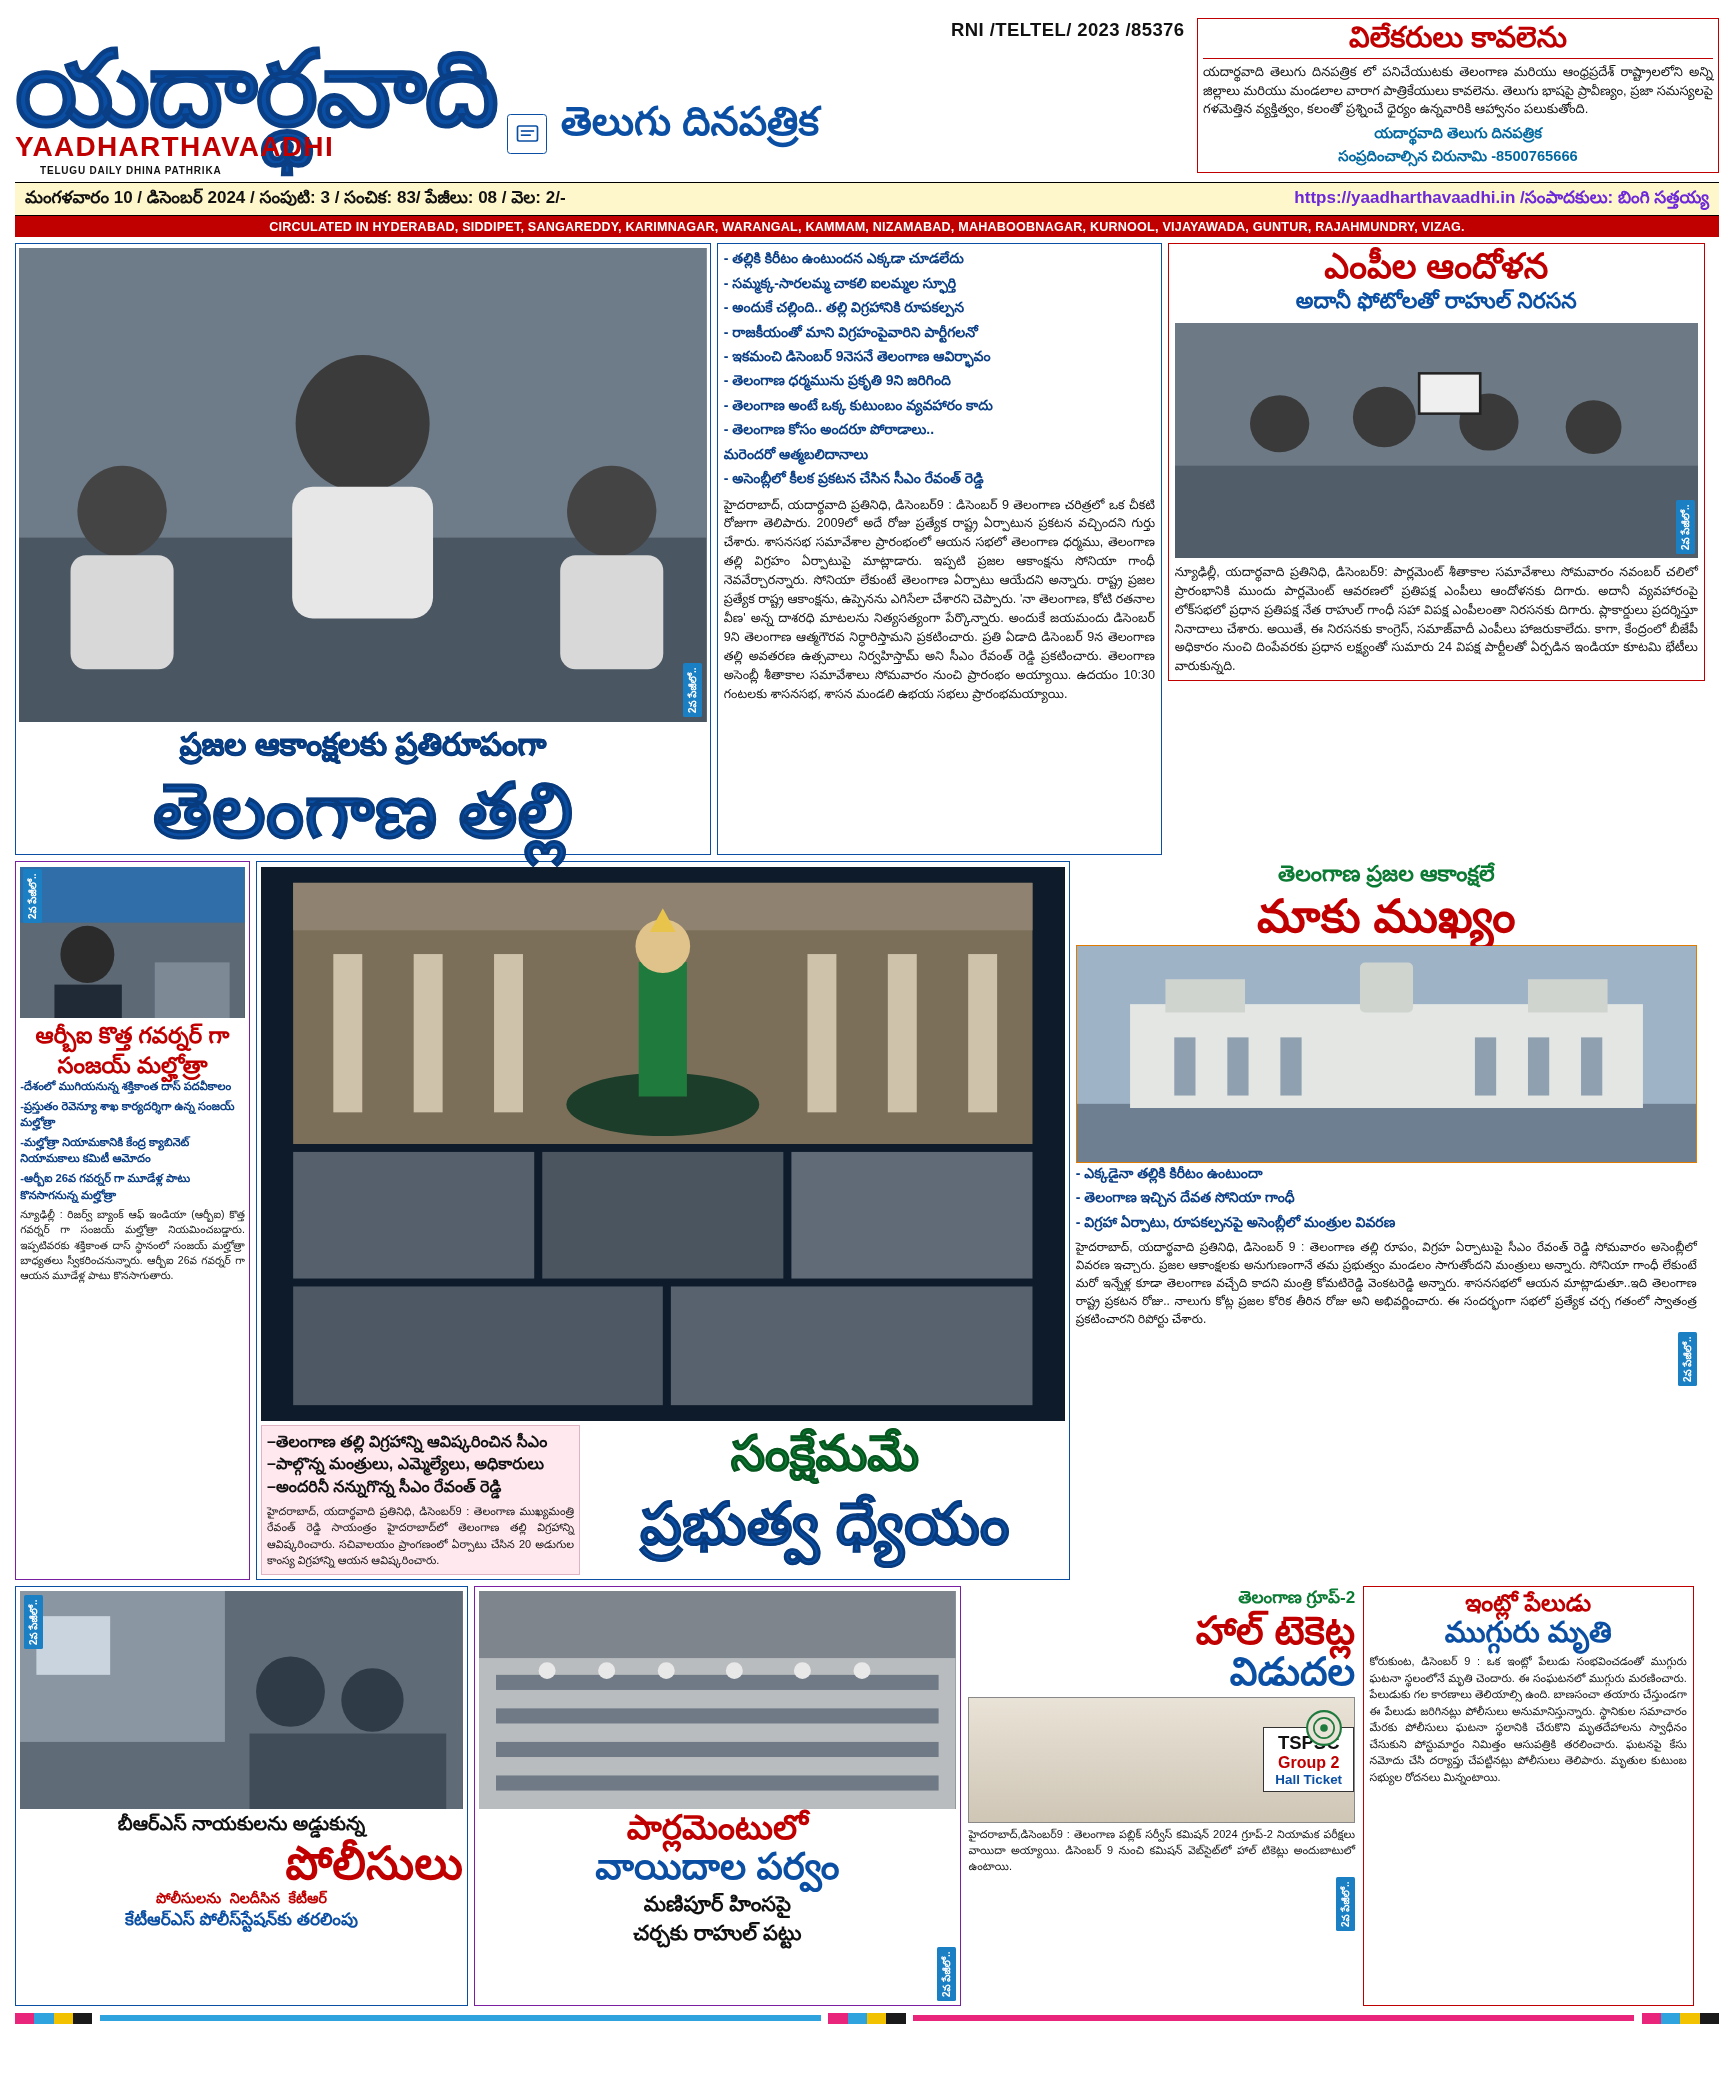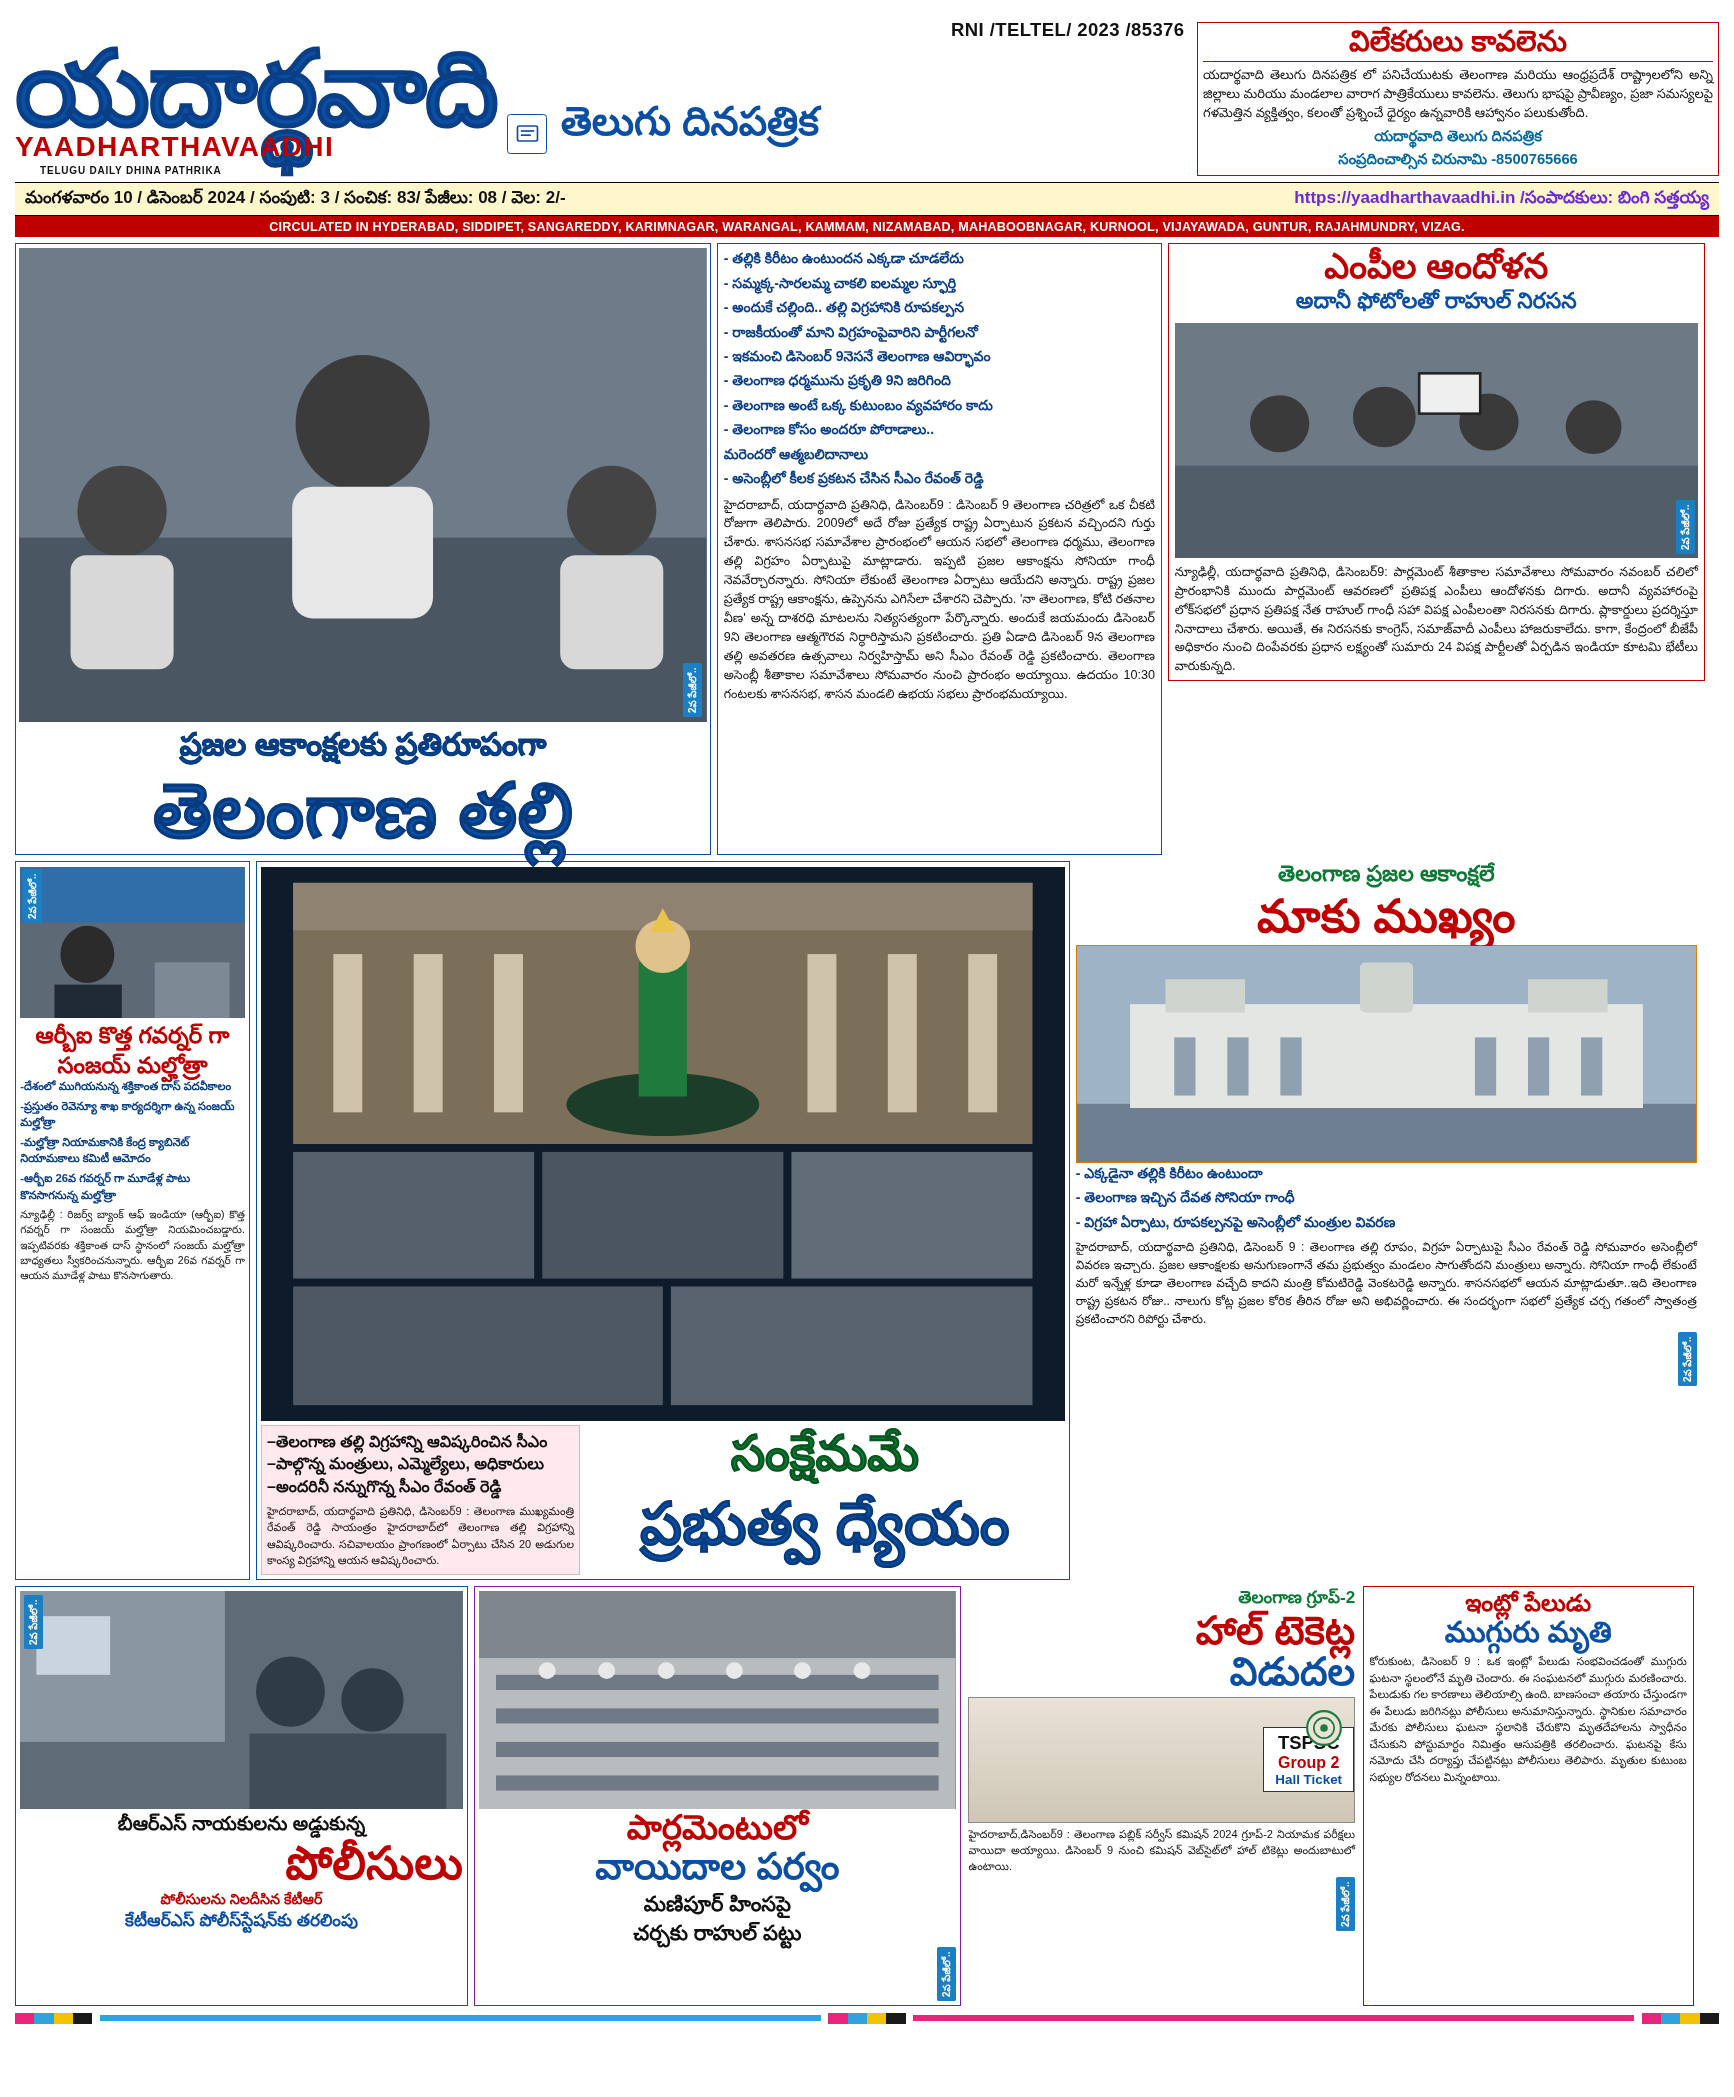--- a/index.html
+++ b/index.html
@@ -14,21 +14,21 @@
     width: 1734px;
     min-height: 2725px;
     padding: 14.3px 15px 8.4px 15px;
     background: #fff;
     position: relative;
   }
 
   
   .masthead {
     display: flex;
-    align-items: flex-end;
+    align-items: center;
     justify-content: space-between;
     padding-bottom: 2.5px;
   }
   .mast-left { width: 1187px; position: relative; }
   .rni {
     text-align: right;
     font-weight: bold;
     font-size: 18.5px;
     letter-spacing: 0.4px;
     padding-right: 12.6px;
@@ -148,21 +148,21 @@
 
   
   .bot-1 { width: 453px; border:1.3px solid #0a4fa3; padding:4.2px; background:#fff;}
   .bot-2 { width: 487px; border:1.3px solid #7a1fa2; padding:4.2px; background:#fff;}
   .bot-3 { width: 390px; padding:1.7px; }
   .bot-4 { width: 331px; border:1.7px solid #c00000; padding:4.2px 5.9px; background:#fff;}
 
   .bot-photo { width:100%; height: 218px; background:linear-gradient(180deg,#7b8894,#4d5963); position:relative;}
   .b1-h1 { font-size: 19.3px; text-align:center; font-weight:bold; color:#111; margin-top:4.2px;}
   .b1-h2 { font-size: 46px; text-align:right; font-weight:bold; color:#c00000; line-height:1.05;}
-  .b1-h3 { font-size: 14.3px; text-align:center; font-weight:bold; color:#c00000; margin-top:3.4px;}
+  .b1-h3 { font-size: 14.3px; text-align:center; font-weight:bold; color:#c00000; margin-top:3.4px;font-family:Liberation Mono, monospace;}
   .b1-h4 { font-size: 17px; text-align:center; font-weight:bold; color:#0a4fa3; line-height:1.2;}
 
   .b2-h1 { font-size: 34px; text-align:center; font-weight:bold; color:#c00000; line-height:1.1;}
   .b2-h2 { font-size: 37px; text-align:center; font-weight:bold; color:#0a4fa3; line-height:1.1;}
   .b2-h3 { font-size: 21px; text-align:center; font-weight:bold; color:#111; line-height:1.25; margin-top:3.4px;}
 
   .b3-k { font-size: 17px; color:#0b7a33; font-weight:bold; text-align:right;}
   .b3-h1 { font-size: 39px; color:#c00000; font-weight:bold; text-align:right; line-height:1.05;}
   .b3-h2 { font-size: 39px; color:#0a4fa3; font-weight:bold; text-align:right; line-height:1.05;}
   .ticket {

